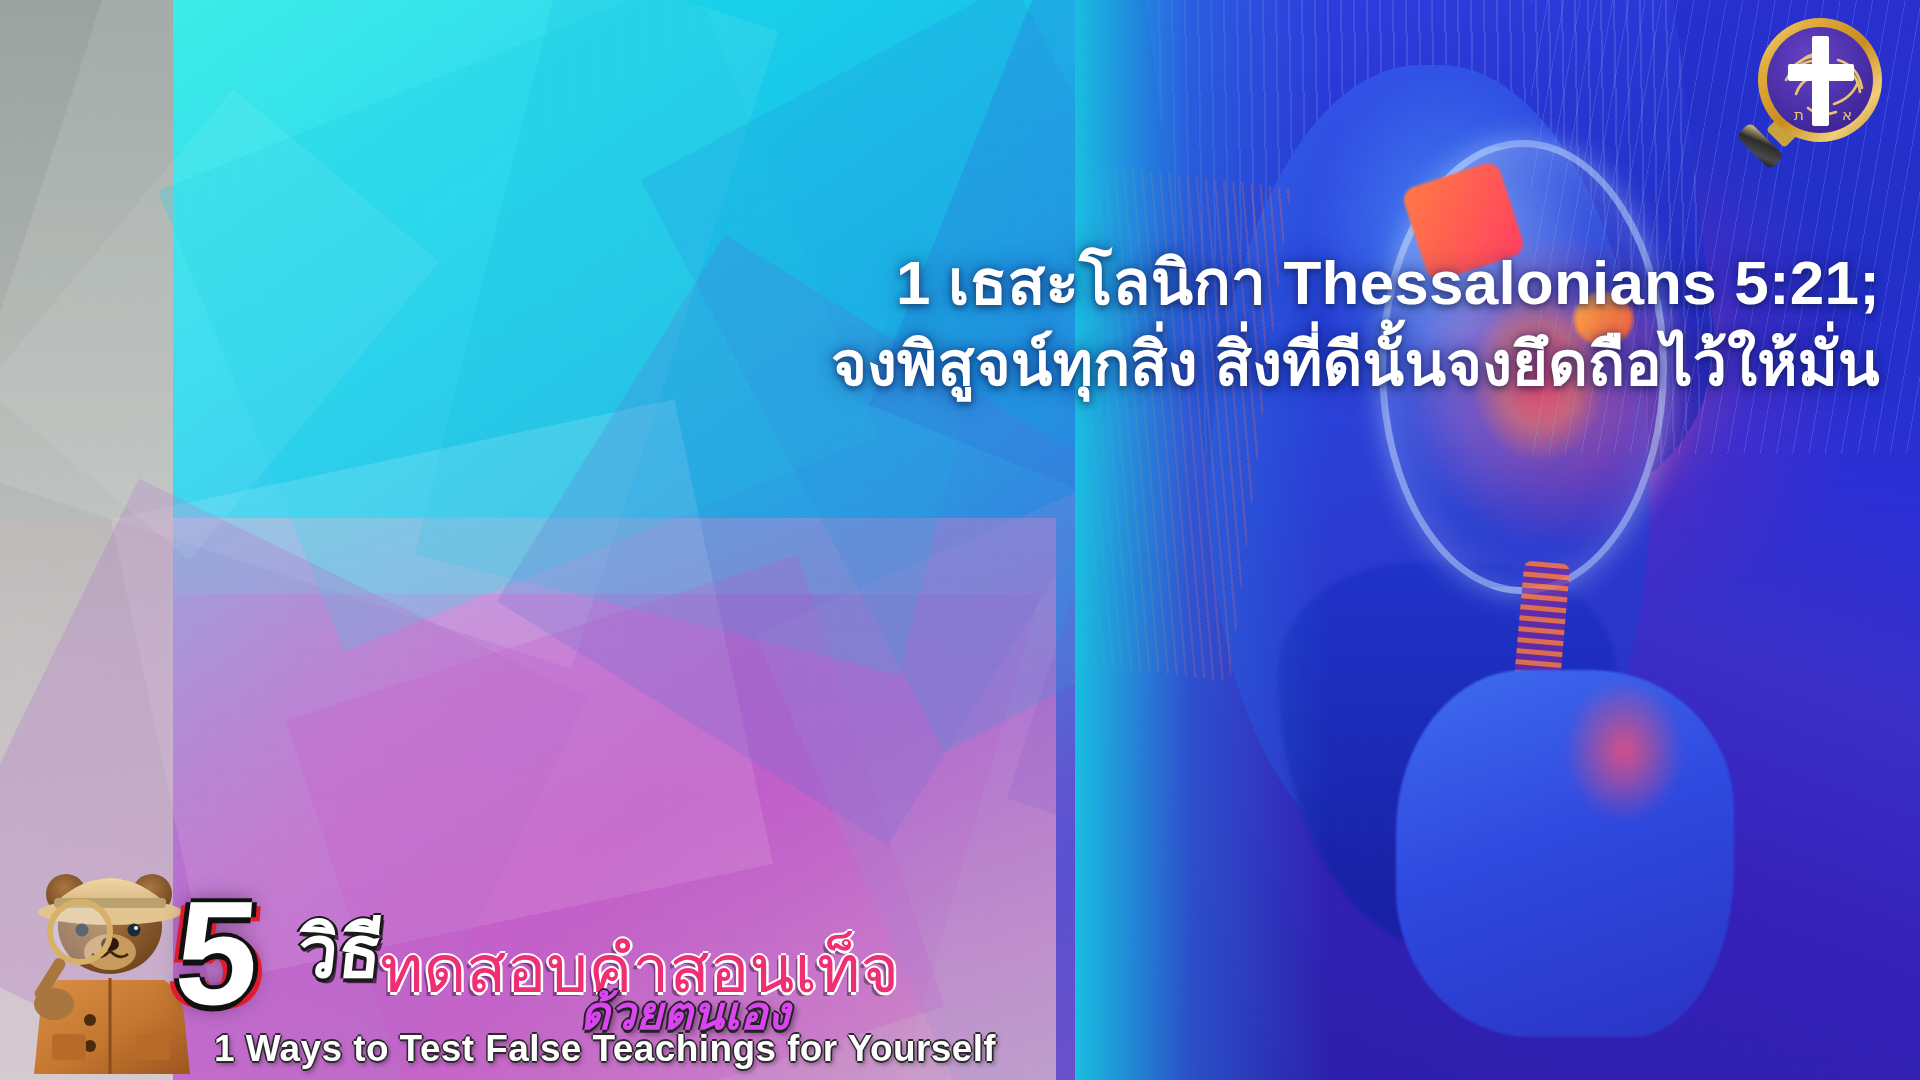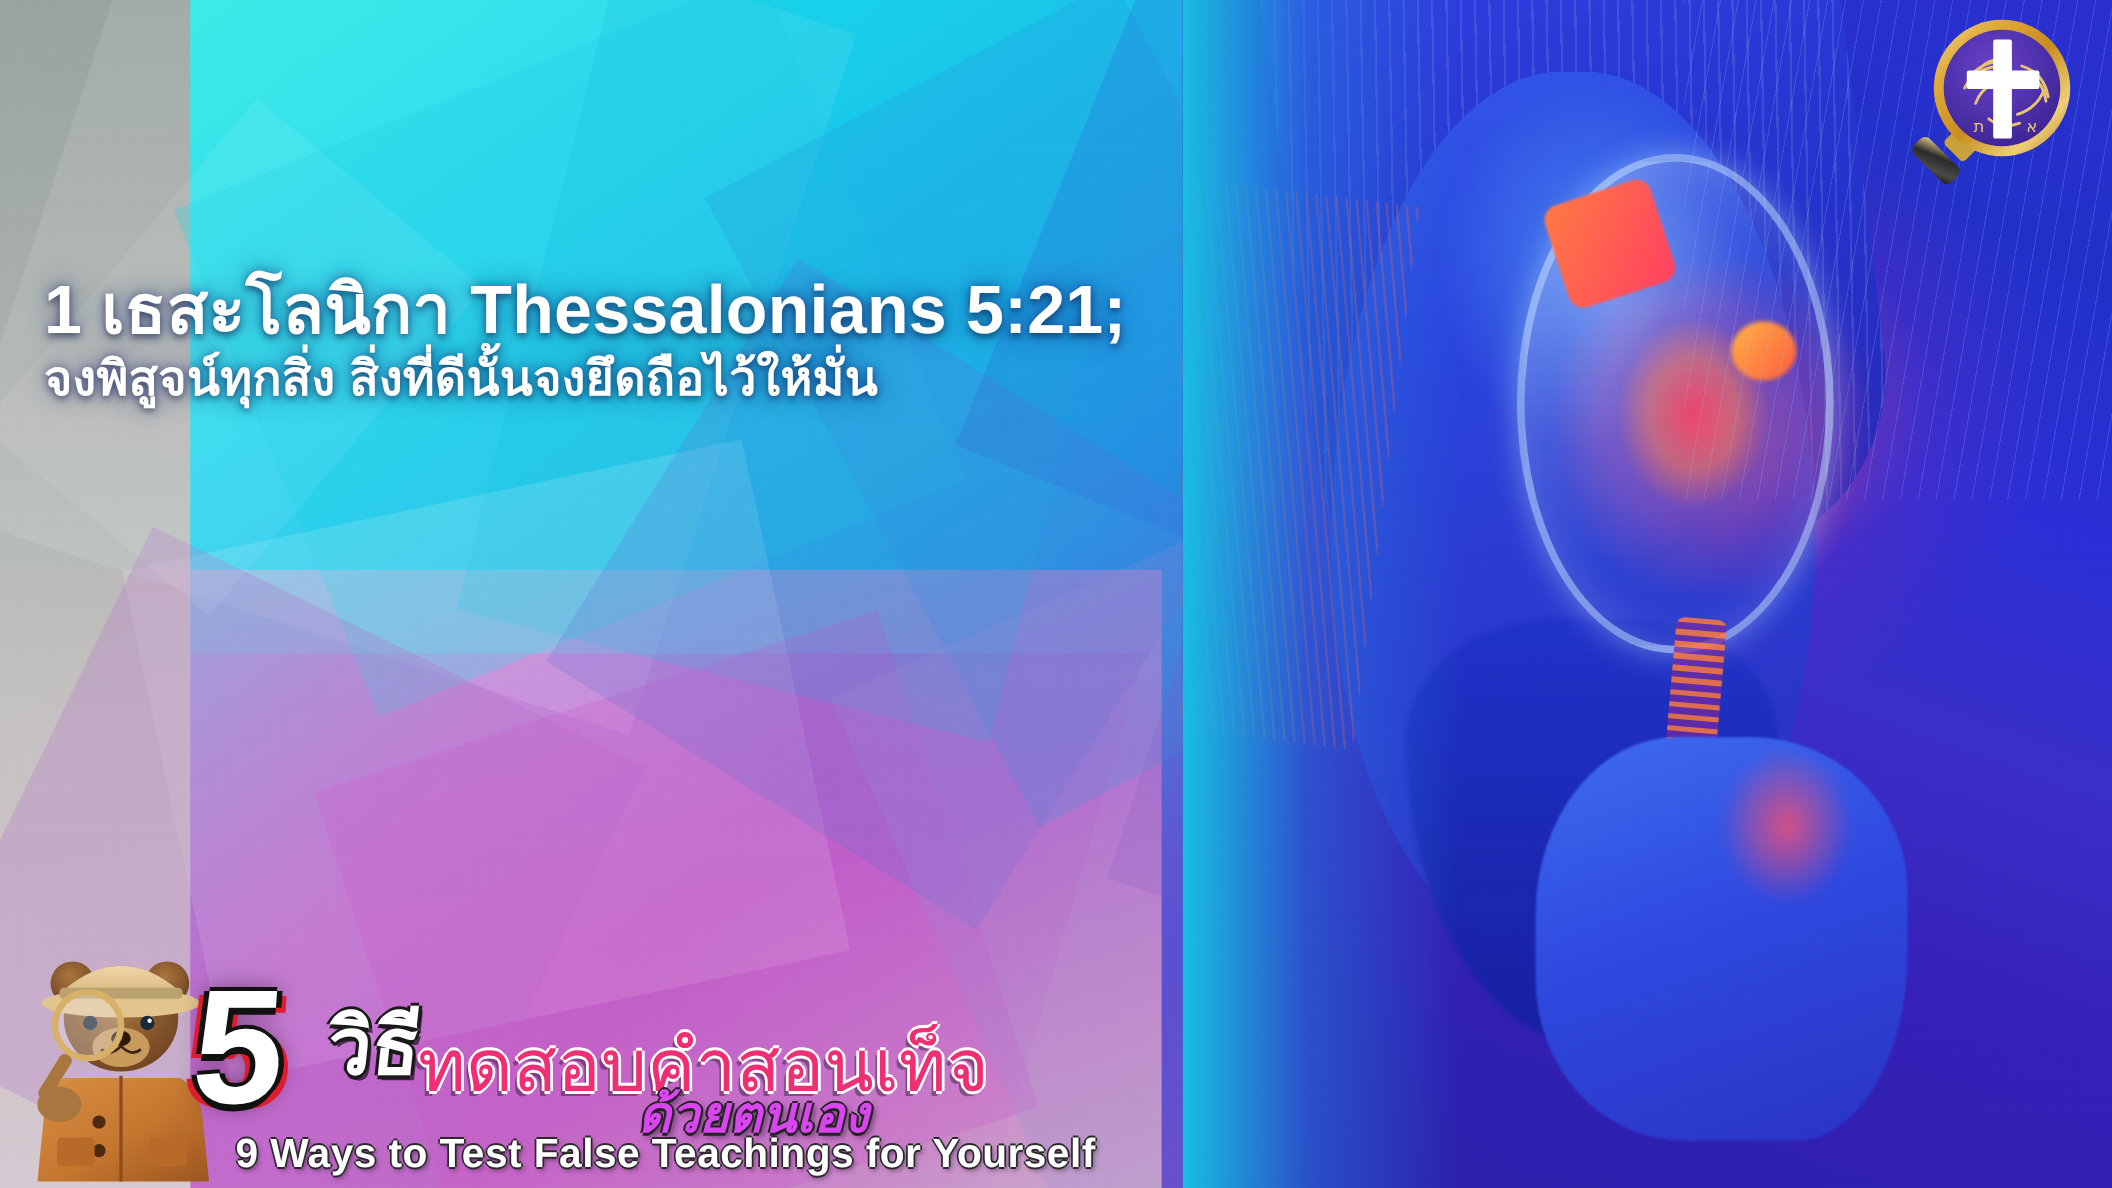--- a/index.html
+++ b/index.html
@@ -143,36 +143,36 @@
   }
   .photo-streaks{
     position:absolute; left:-4%; top:16%; width:26%; height:46%;
     background:repeating-linear-gradient(78deg, rgba(255,90,60,.55) 0 2px, transparent 2px 9px);
     transform:rotate(7deg); opacity:.7; filter:blur(.5px);
   }
 
   
   .headline{
     position:absolute; left:0; right:0; top:246px;
-    text-align:left; z-index:6;
+    text-align:right; z-index:6;
     padding:0 40px;
   }
   .hl-line{
     color:#ffffff;
     font-weight:700;
     letter-spacing:.2px;
     line-height:1.18;
     text-shadow:
       0 0 10px rgba(20,40,120,.55),
       0 0 26px rgba(10,30,110,.45),
       0 3px 6px rgba(0,0,0,.35);
     white-space:nowrap;
   }
   .hl-1{ font-size:62px; }
-  .hl-2{ font-size:44px; }
+  .hl-2{ font-size:61px; margin-top:10px; }
 
   
   .logo-mag{ position:absolute; right:18px; top:8px; width:190px; height:190px; z-index:8; }
 
   
   .brand{
     position:absolute; left:0; bottom:0; width:820px; height:260px; z-index:7;
   }
   .brand-bear{ position:absolute; left:18px; bottom:4px; width:190px; height:228px; }
   .brand-five{
@@ -364,16 +364,16 @@
         </g>
 
         <ellipse cx="36" cy="156" rx="20" ry="16" fill="#a9763f"></ellipse>
       </svg>
     </div>
 
     <div class="brand-five">5</div>
     <div class="brand-wi">วิธี</div>
     <div class="brand-thai">ทดสอบคำสอนเท็จ</div>
     <div class="brand-thai2">ด้วยตนเอง</div>
-    <div class="brand-en">9 Ways to Test False Teachings for Yourself</div>
+    <div class="brand-en">1 Ways to Test False Teachings for Yourself</div>
   </div>
 
 </div>
 
 </body></html>

